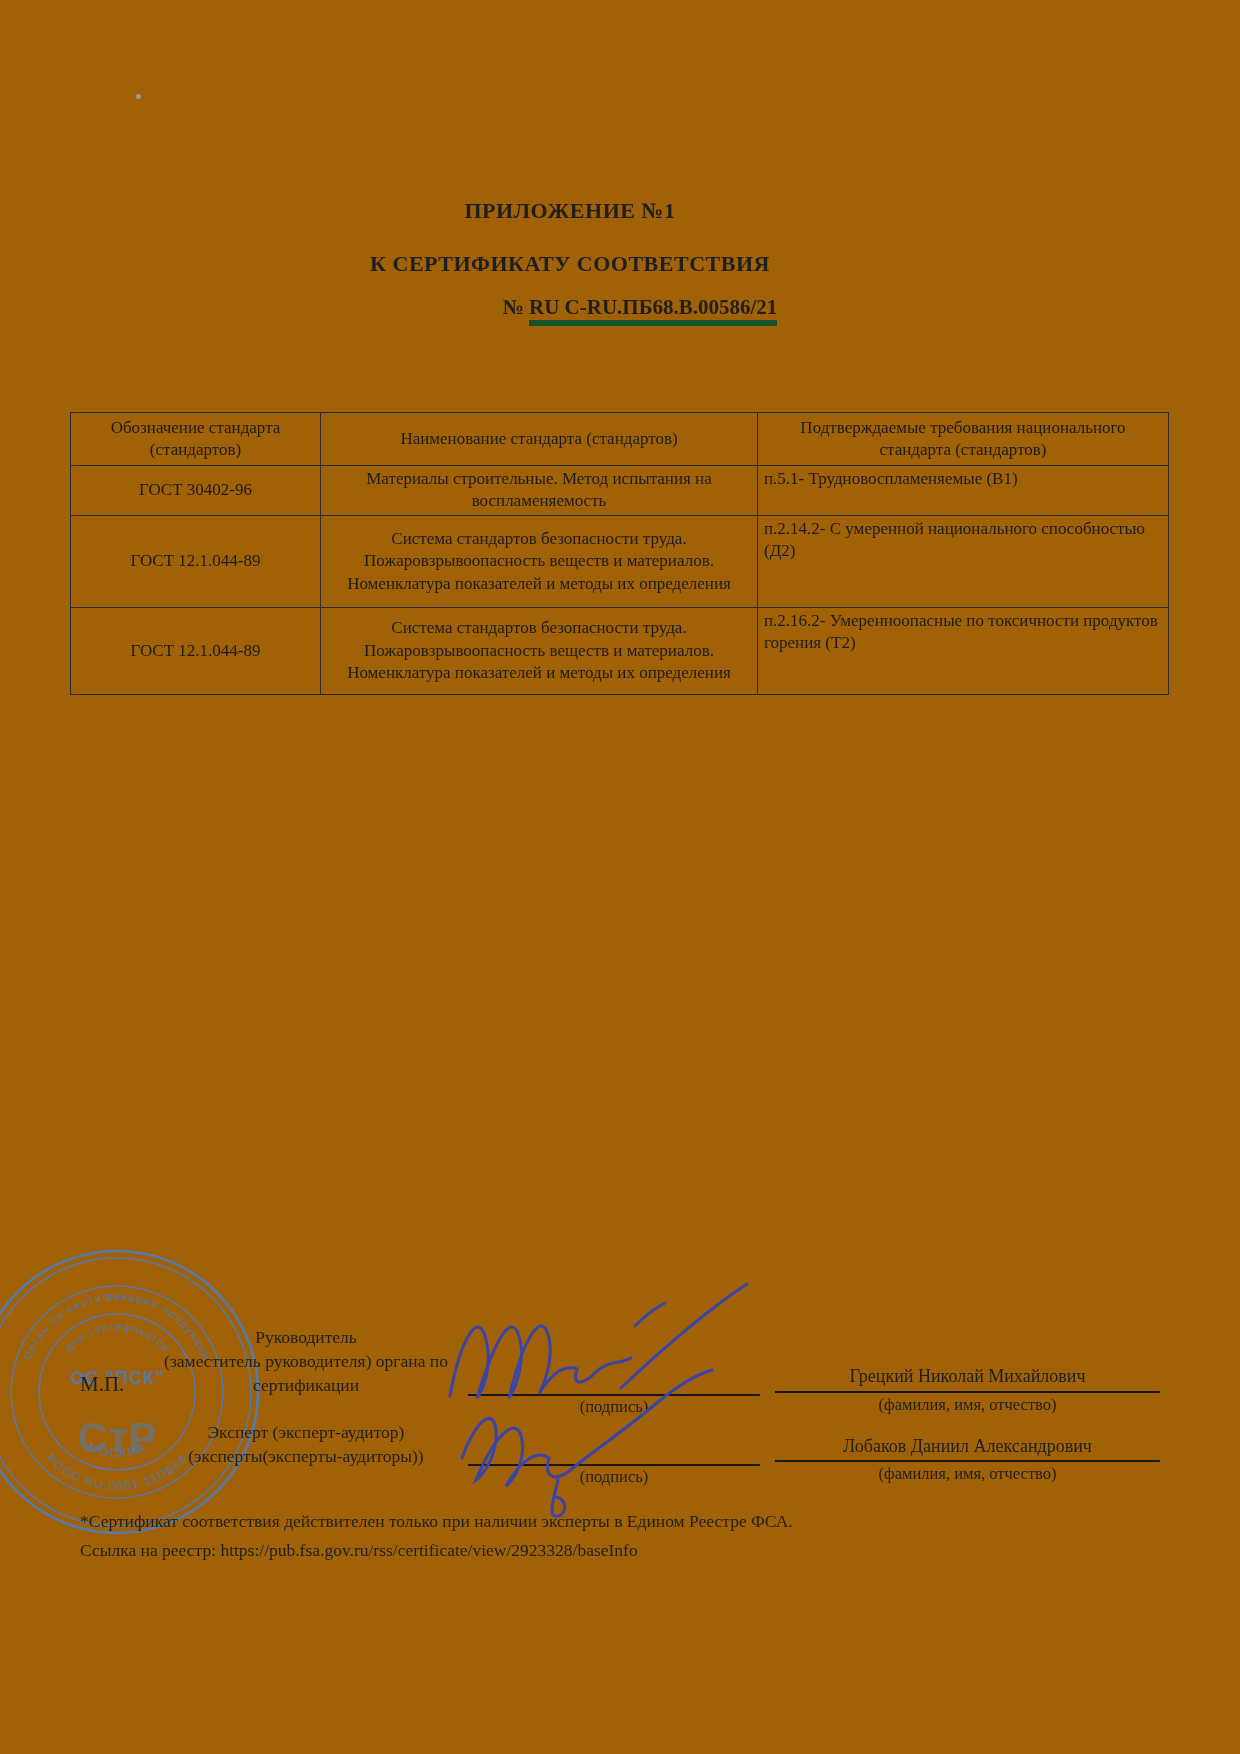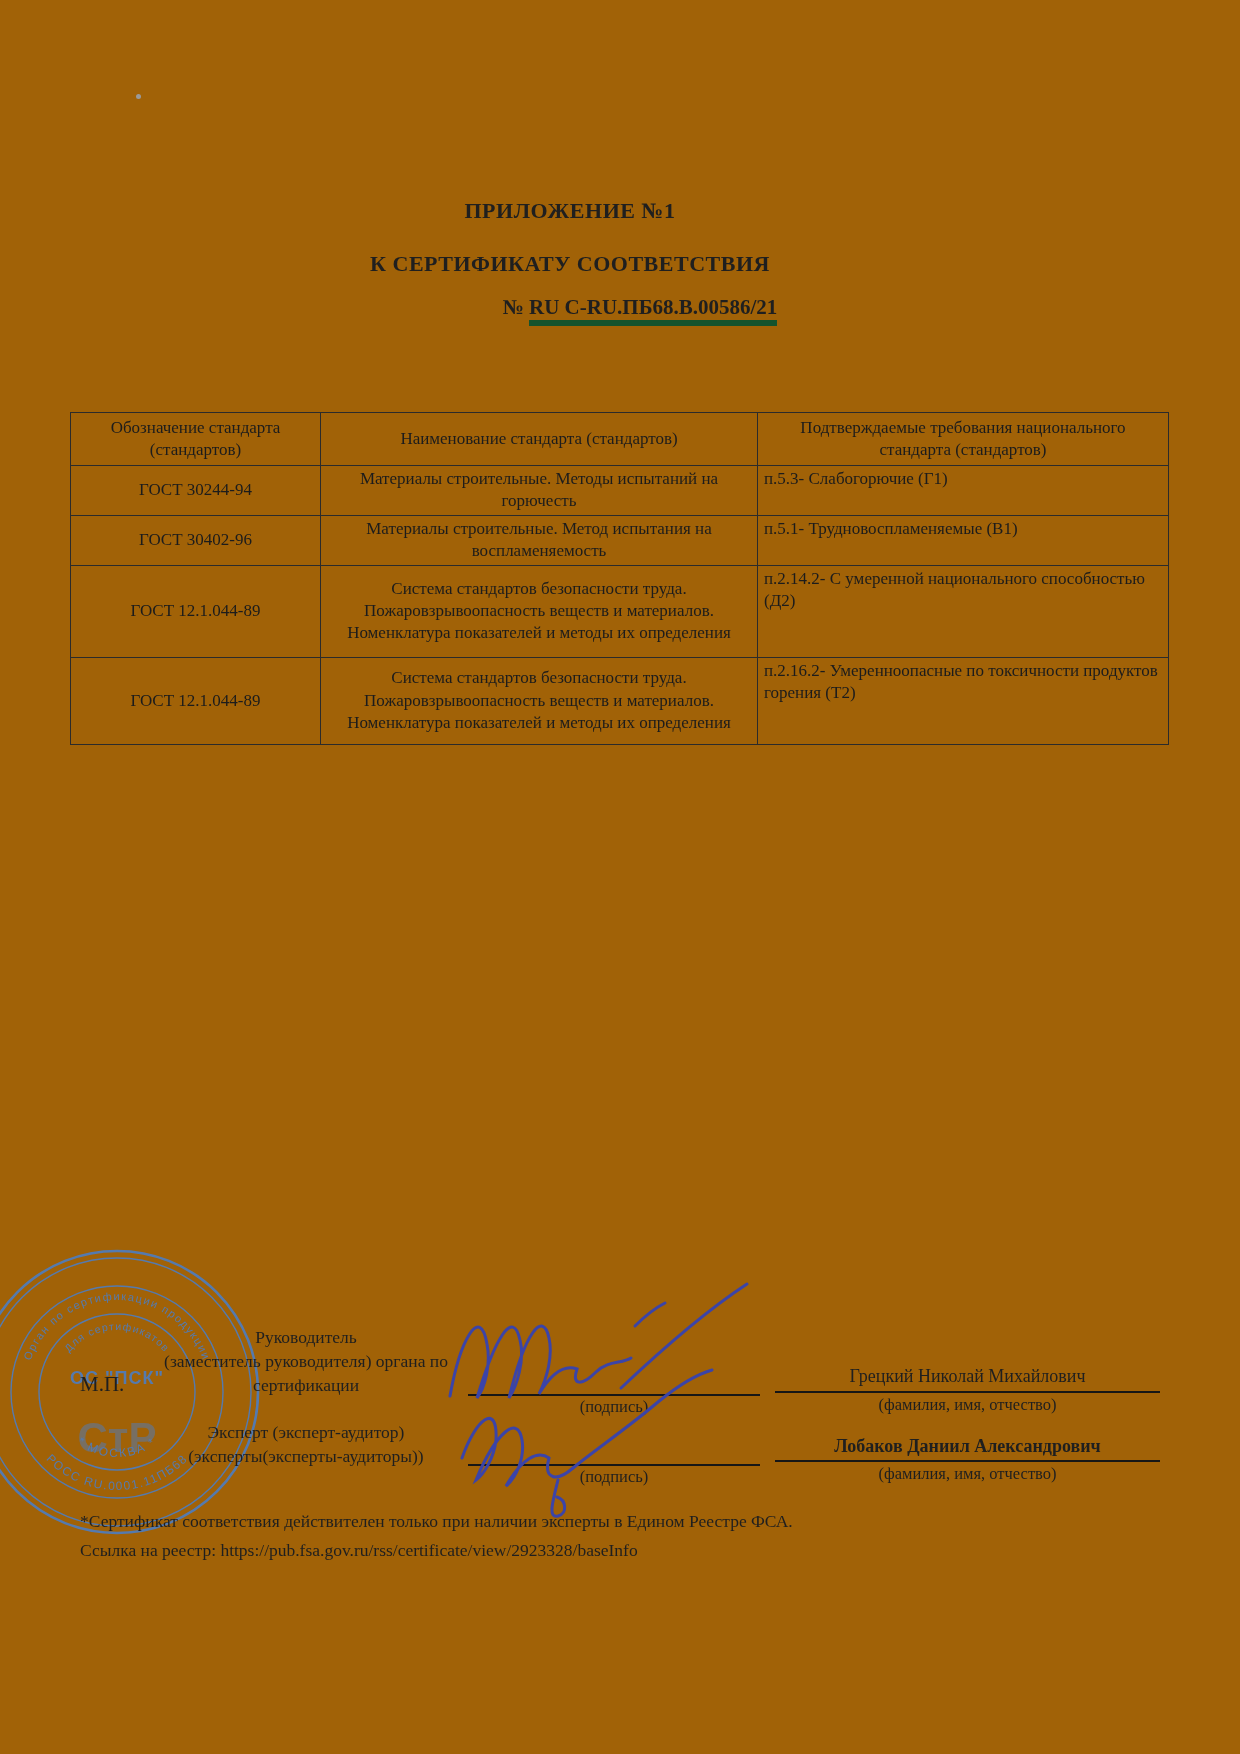--- a/index.html
+++ b/index.html
@@ -37,21 +37,21 @@
   .sigline1{left:468px;top:1394px;width:292px;}
   .sigline2{left:468px;top:1464px;width:292px;}
   .sigcap{width:292px;text-align:center;font-size:16.5px;}
   .sigcap1{left:468px;top:1397px;}
   .sigcap2{left:468px;top:1467px;}
 
   .nameline{border-bottom:2px solid #161616;height:0;}
   .name1{left:775px;top:1366px;width:385px;text-align:center;font-size:18px;}
   .nline1{left:775px;top:1391px;width:385px;}
   .ncap1{left:775px;top:1395px;width:385px;text-align:center;font-size:16.5px;}
-  .name2{left:775px;top:1436px;width:385px;text-align:center;font-size:18px;font-weight:bold;}
+  .name2{left:775px;top:1436px;width:385px;text-align:center;font-size:18px;}
   .nline2{left:775px;top:1460px;width:385px;}
   .ncap2{left:775px;top:1464px;width:385px;text-align:center;font-size:16.5px;}
 
   .footer1{left:80px;top:1511px;font-size:17.5px;}
   .footer2{left:80px;top:1540px;font-size:17.5px;}
 
   .speck{left:136px;top:94px;width:5px;height:5px;border-radius:50%;background:#9a9a9a;}
 
   .stampwrap{left:-38px;top:1237px;width:310px;height:310px;opacity:.88;}
   .sigsvg{pointer-events:none;}
@@ -76,25 +76,20 @@
         <col style="width:411px">
       </colgroup>
     <thead>
       <tr>
         <th>Обозначение стандарта (стандартов)</th>
         <th>Наименование стандарта (стандартов)</th>
         <th>Подтверждаемые требования национального стандарта (стандартов)</th>
       </tr>
     </thead>
     <tbody>
-      <tr class="h47">
-        <td class="c1">ГОСТ 30244-94</td>
-        <td class="c2">Материалы строительные. Методы испытаний на горючесть</td>
-        <td class="c3">п.5.3- Слабогорючие (Г1)</td>
-      </tr>
       <tr class="h47">
         <td class="c1">ГОСТ 30402-96</td>
         <td class="c2">Материалы строительные. Метод испытания на воспламеняемость</td>
         <td class="c3">п.5.1- Трудновоспламеняемые (В1)</td>
       </tr>
       <tr class="h92">
         <td class="c1">ГОСТ 12.1.044-89</td>
         <td class="c2">Система стандартов безопасности труда. Пожаровзрывоопасность веществ и материалов. Номенклатура показателей и методы их определения</td>
         <td class="c3">п.2.14.2- С умеренной национального способностью (Д2)</td>
       </tr>

